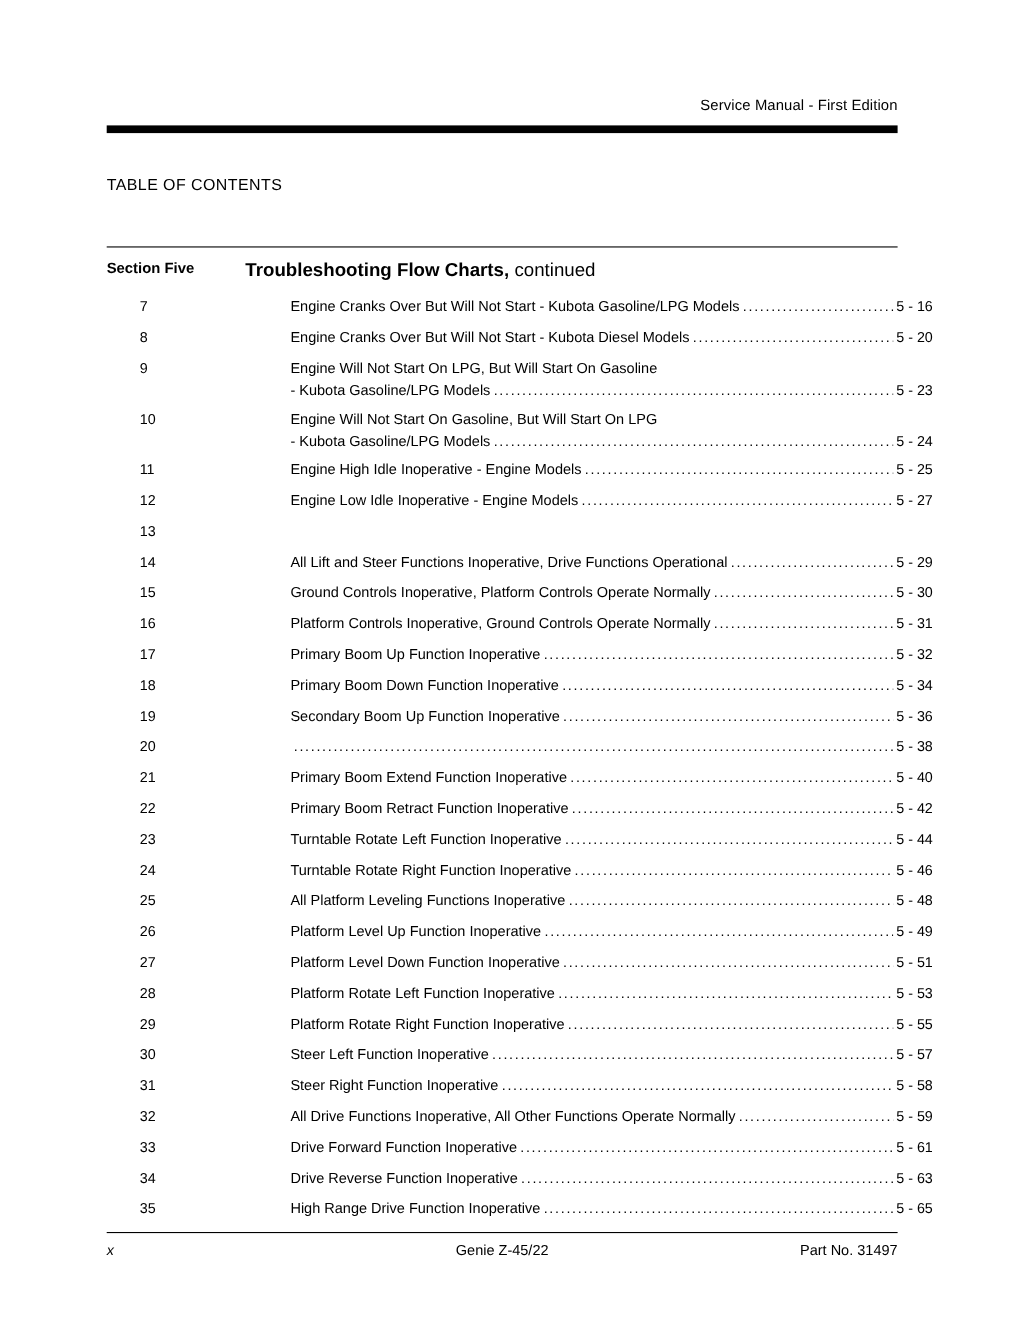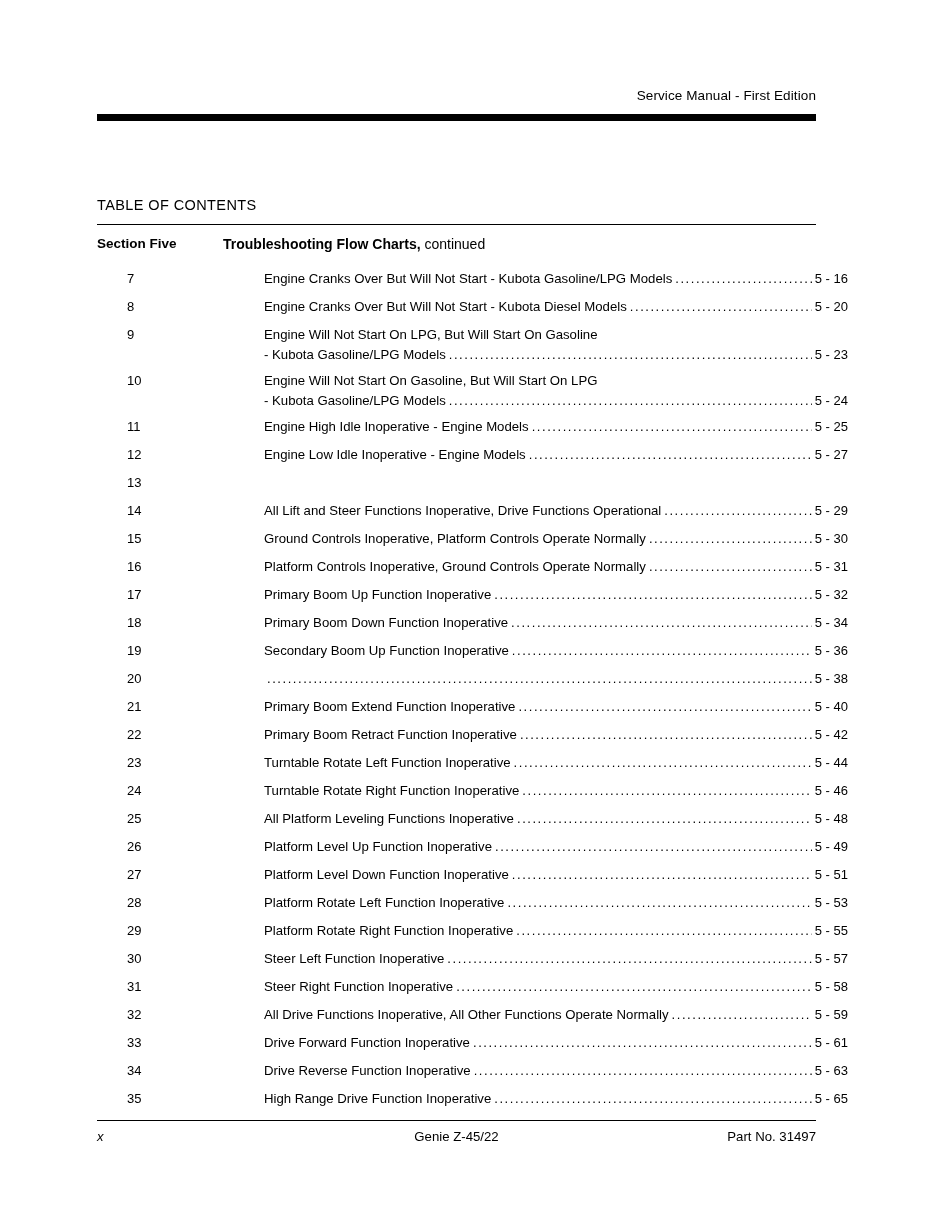--- a/index.html
+++ b/index.html
@@ -44,21 +44,20 @@
     background: #000000;
   }
 
   .toc-heading {
     position: absolute;
     left: 97px;
     top: 161px;
     font-size: 14.5px;
     letter-spacing: 0.4px;
     white-space: nowrap;
-    margin-top: 36px;
   }
 
   
   .table-rule-top {
     position: absolute;
     left: 97px;
     top: 224px;
     width: 719px;
     height: 1.4px;
     background: #000000;
@@ -80,21 +79,21 @@
     left: 0;
     top: 0;
     font-size: 13.5px;
     font-weight: bold;
     white-space: nowrap;
   }
   .section-title-wrap {
     position: absolute;
     left: 126px;
     top: 0;
-    font-size: 14px;
+    font-size: 17px;
     white-space: nowrap;
   }
   .section-title-main {
     font-weight: bold;
   }
   .section-title-cont {
     font-weight: normal;
   }
 
   .toc-rows {

